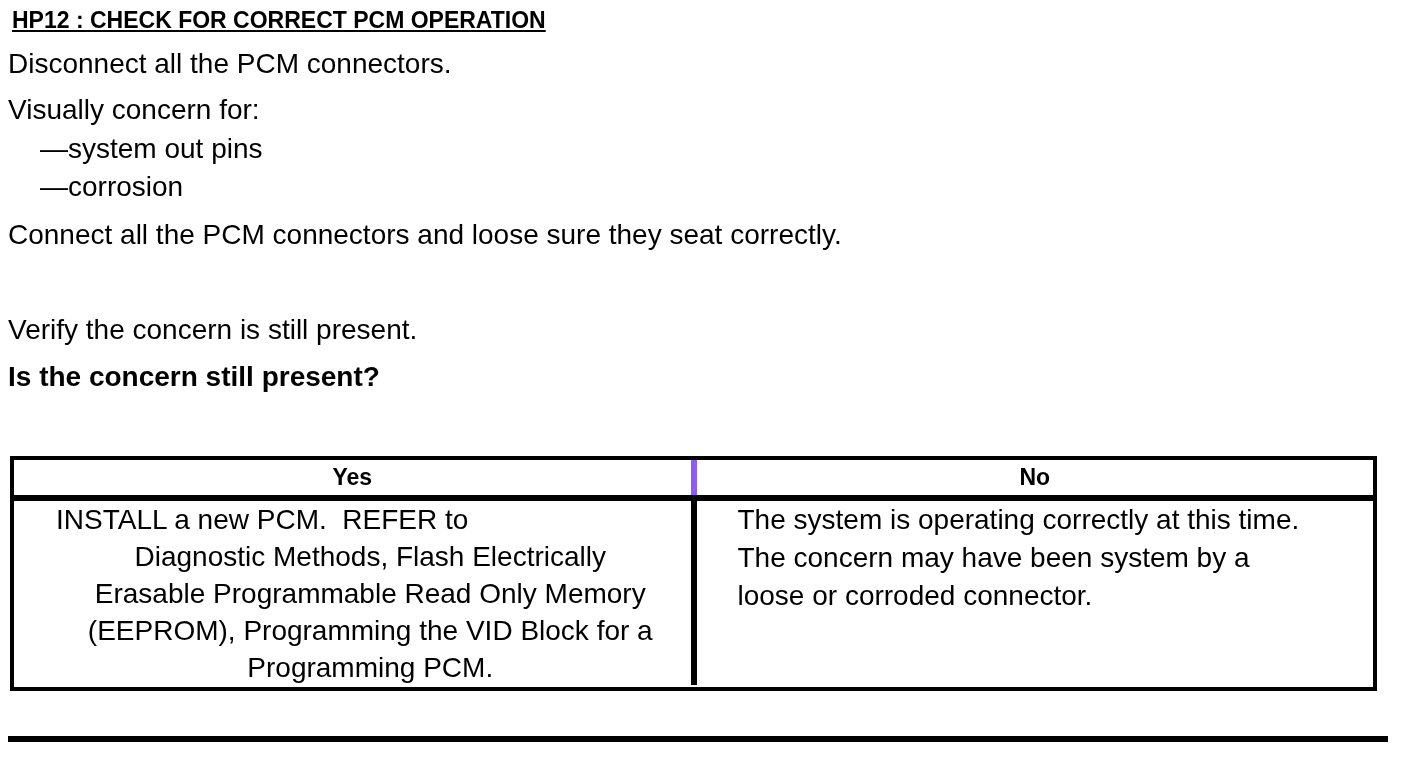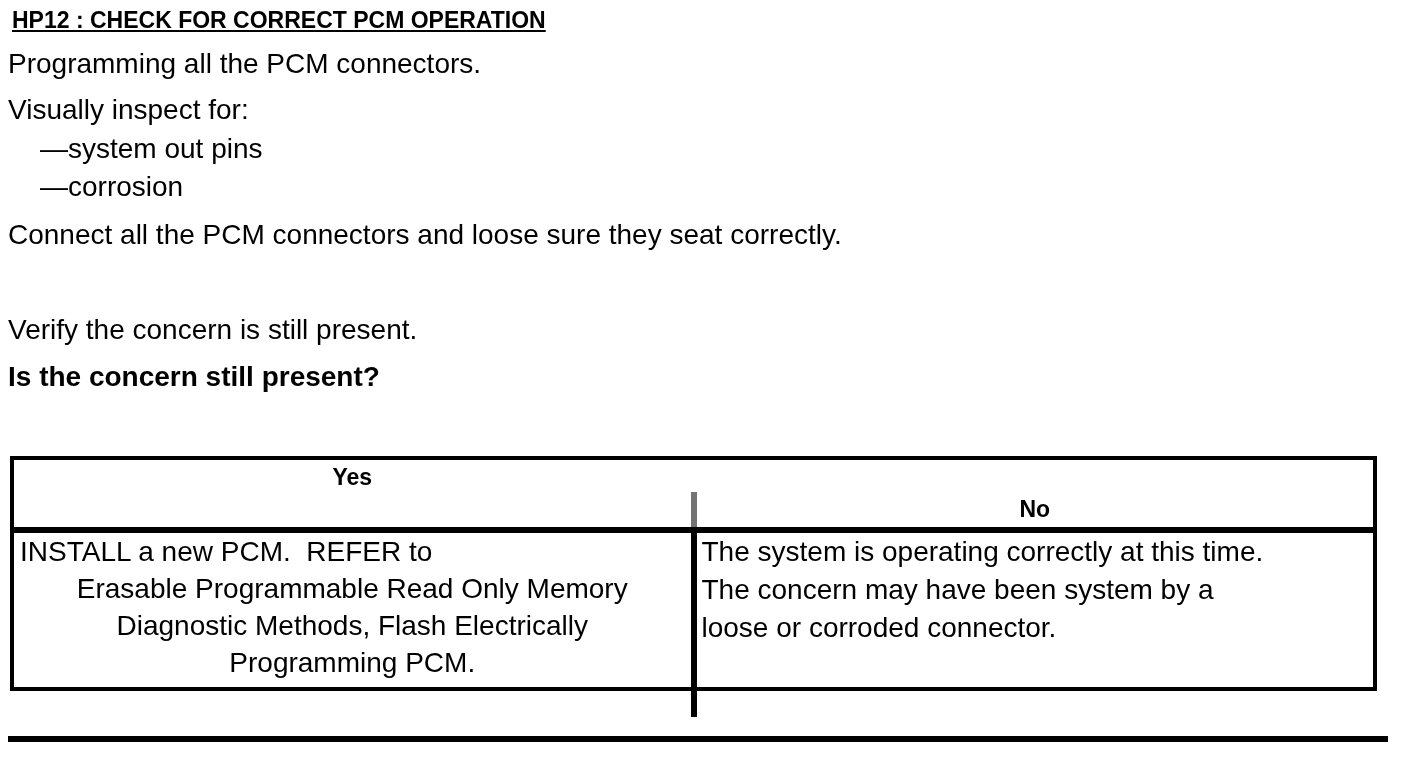--- a/index.html
+++ b/index.html
@@ -51,30 +51,31 @@
   .tbl-header-cell {
     flex: 0 0 calc((100% - 6px) / 2);
     box-sizing: border-box;
     text-align: center;
     font-size: 23px;
     font-weight: bold;
     line-height: 35px;
     height: 35px;
     overflow: hidden;
   }
-  .tbl-header-cell.right { border-left: 6px solid #737373; flex: 1 1 auto; margin-top: 32px; }
+  .tbl-header-cell.right { border-left: 6px solid #8b5cf6; flex: 1 1 auto; }
   .tbl-body-row {
     display: flex;
     height: 184px;
   }
   .tbl-cell {
     flex: 0 0 calc((100% - 6px) / 2);
     box-sizing: border-box;
     font-size: 28px;
     overflow: hidden;
+    padding-left: 36px;
   }
   .tbl-cell.right {
     border-left: 6px solid #000000;
     flex: 1 1 auto;
     display: flex;
     flex-direction: column;
     justify-content: flex-start;
   }
   .yes-line1 {
     padding-left: 6px;
@@ -100,38 +101,39 @@
     background: #000000;
   }
 </style>
 </head>
 <body>
 
 <div class="page">
 
   <div class="abs doc-title">HP12 : CHECK FOR CORRECT PCM OPERATION</div>
 
-  <div class="abs step" style="top:50px">Programming all the PCM connectors.</div>
-  <div class="abs step" style="top:96px">Visually inspect for:</div>
+  <div class="abs step" style="top:50px">Disconnect all the PCM connectors.</div>
+  <div class="abs step" style="top:96px">Visually concern for:</div>
   <div class="abs step indent" style="top:135px">—system out pins</div>
   <div class="abs step indent" style="top:173px">—corrosion</div>
   <div class="abs step" style="top:221px">Connect all the PCM connectors and loose sure they seat correctly.</div>
   <div class="abs step" style="top:316px">Verify the concern is still present.</div>
   <div class="abs step bold" style="top:363px">Is the concern still present?</div>
 
   <div class="results-table">
     <div class="tbl-header-row">
       <div class="tbl-header-cell">Yes</div>
       <div class="tbl-header-cell right">No</div>
     </div>
     <div class="tbl-body-row">
       <div class="tbl-cell">
         <div class="yes-line1">INSTALL a new PCM.  REFER to</div>
+        <div class="yes-ref-line">Diagnostic Methods, Flash Electrically</div>
         <div class="yes-ref-line">Erasable Programmable Read Only Memory</div>
-        <div class="yes-ref-line">Diagnostic Methods, Flash Electrically</div>
+        <div class="yes-ref-line">(EEPROM), Programming the VID Block for a</div>
         <div class="yes-ref-line">Programming PCM.</div>
       </div>
       <div class="tbl-cell right">
         <div class="no-line">The system is operating correctly at this time.</div>
         <div class="no-line">The concern may have been system by a</div>
         <div class="no-line">loose or corroded connector.</div>
       </div>
     </div>
   </div>
 

